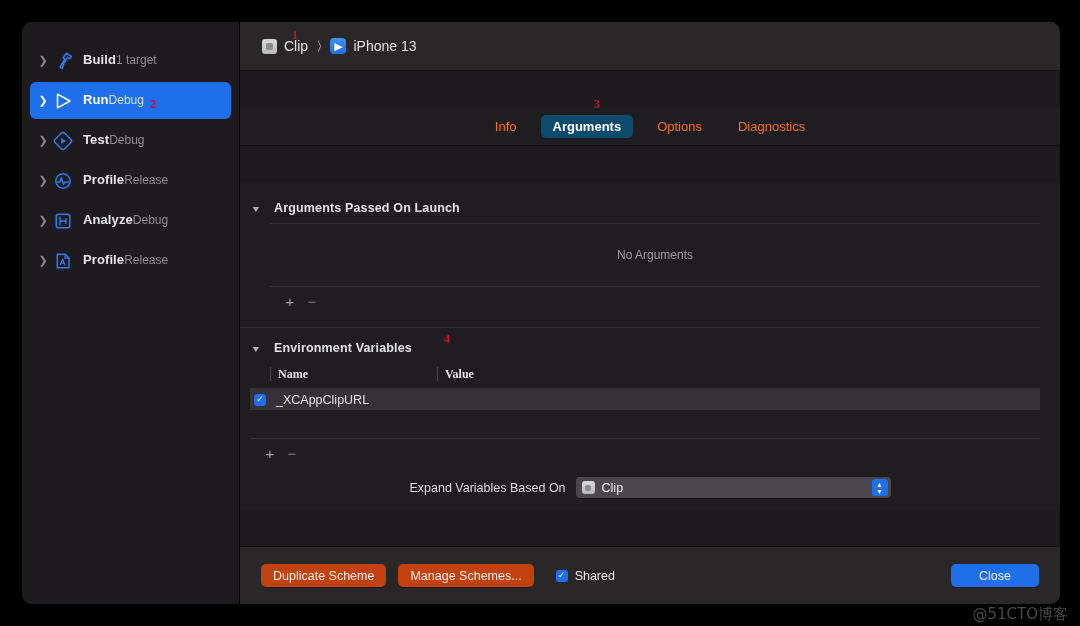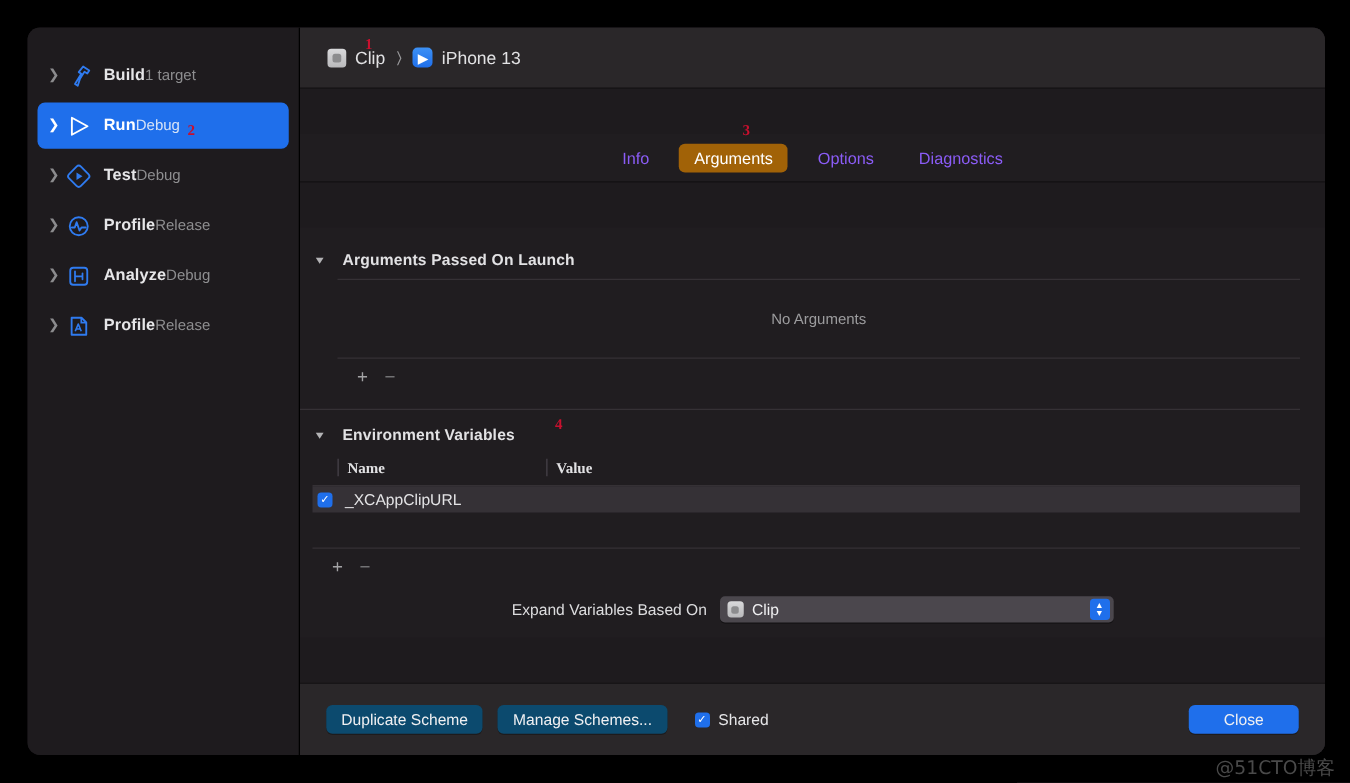--- a/index.html
+++ b/index.html
@@ -110,30 +110,30 @@
 
   
   .tabbar{
     height:38px;min-height:38px;
     display:flex;align-items:center;justify-content:center;
     background:#201d20;
     border-bottom:1px solid #121012;
     position:relative;
   }
   .tab{
-    font-size:13px;color:#8b5cf6;
+    font-size:13px;color:#f97316;
     padding:4px 12px;
     border-radius:5px;
     margin:0 6px;
     position:relative;
   }
   .tab.active{
-    background:#a16207;
+    background:#0c4a6e;
     color:#ffffff;
-    font-weight:normal;
+    font-weight:bold;
   }
 
   
   .content{
     flex:1;
     background:#201d20;
     position:relative;
     overflow:hidden;
     padding-top:10px;
     box-sizing:border-box;
@@ -260,21 +260,21 @@
     height:58px;min-height:58px;
     background:#2a2729;
     border-top:1px solid #121012;
     display:flex;align-items:center;
     padding:0 21px;
     box-sizing:border-box;
     position:relative;
   }
   .btn{
     height:23px;
-    background:#0c4a6e;
+    background:#c2410c;
     border-radius:5px;
     color:#f0f0f2;
     font-size:12.5px;
     display:flex;align-items:center;justify-content:center;
     padding:0 12px;
     margin-right:12px;
     box-shadow:0 1px 0 rgba(0,0,0,.3);
     box-sizing:border-box;
   }
   .shared-wrap{display:flex;align-items:center;margin-left:10px;}

